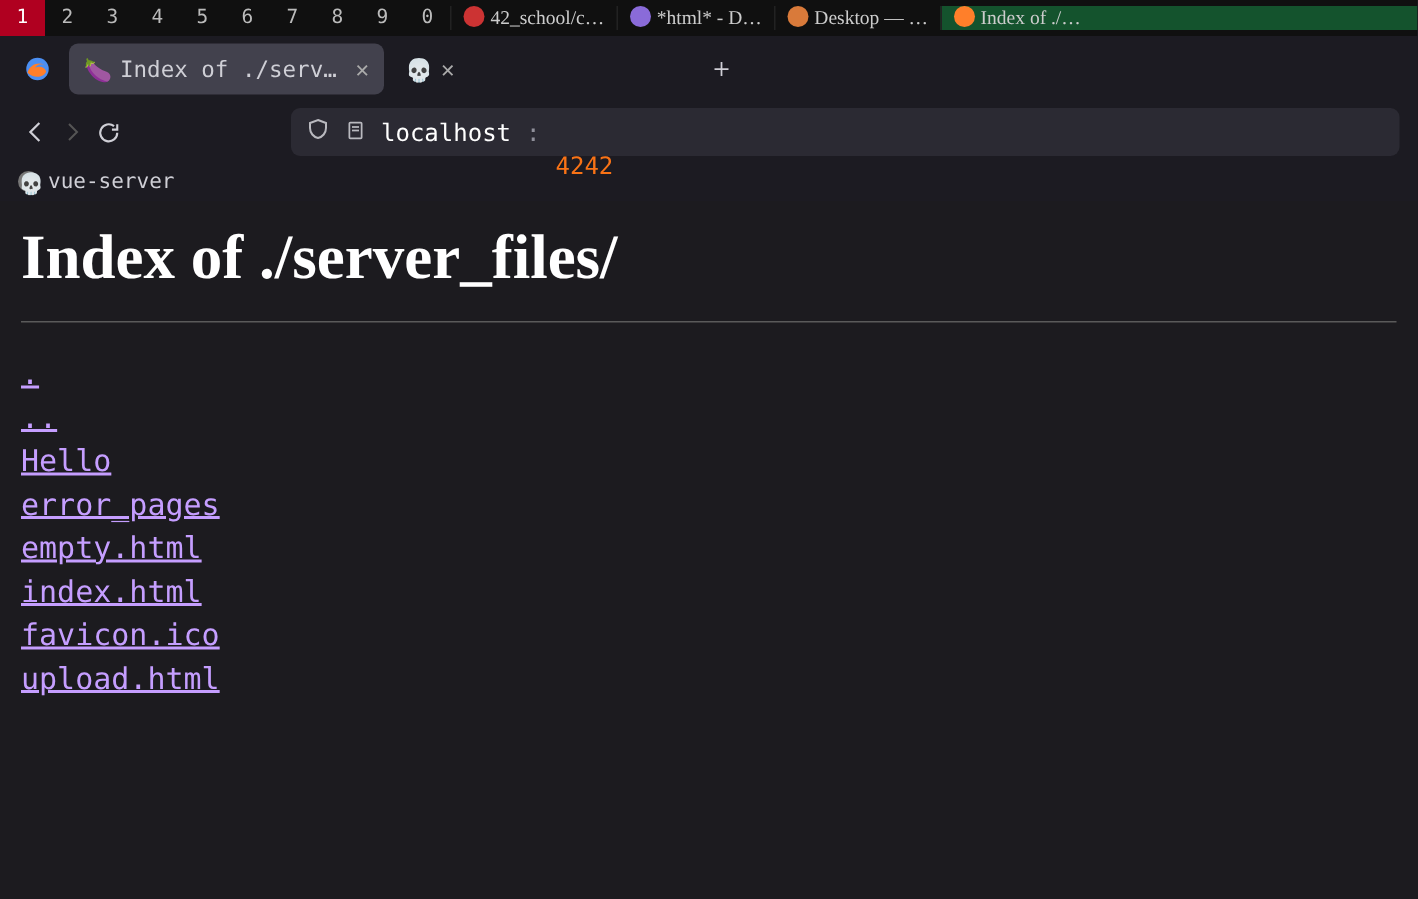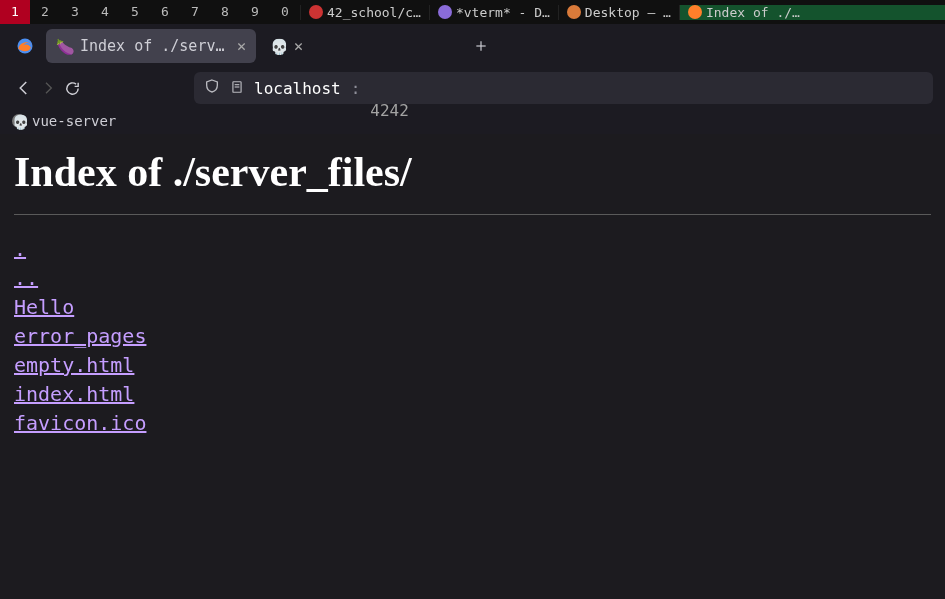--- a/index.html
+++ b/index.html
@@ -21,26 +21,26 @@
     text-align: center;
     line-height: 24px;
     color: #bbb;
   }
   .taskbar .ws.active {
     background: #b00020;
     color: #fff;
   }
   .taskbar .app {
     display: flex;
-    align-items: center;
     gap: 4px;
     padding: 0 8px;
     border-left: 1px solid #222;
     white-space: nowrap;
     overflow: hidden;
+    font-family: Liberation Serif, serif;
   }
   .taskbar .app.hl { background: #14532d; }
   .taskbar .swatch {
     width: 14px; height: 14px; border-radius: 50%; flex: 0 0 auto;
   }
 
   
   .tabstrip {
     height: 44px;
     background: #1c1b22;
@@ -88,21 +88,21 @@
     display: flex;
     align-items: center;
     gap: 10px;
     padding: 0 10px;
     font-size: 16px;
     color: #fff;
     margin-left: 110px;
   }
   .urlbar .shield, .urlbar .doc { color: #b9b9bf; }
   .urlbar .colon { color: #8f8f9a; }
-  .urlbar .port { color: #a3a3a3; margin-top: 44px; }
+  .urlbar .port { color: #f97316; margin-top: 44px; }
 
   
   .bookmarks {
     height: 26px;
     display: flex;
     align-items: center;
     gap: 6px;
     padding: 0 12px;
     font-size: 14px;
     color: #cfcfd6;
@@ -154,21 +154,21 @@
     <div class="ws">8</div>
     <div class="ws">9</div>
     <div class="ws">0</div>
   </div>
   <div class="app">
     <span class="swatch" style="background:#c33"></span>
     <span>42_school/c…</span>
   </div>
   <div class="app">
     <span class="swatch" style="background:#8a6bd9"></span>
-    <span>*vterm* - D…</span>
+    <span>*html* - D…</span>
   </div>
   <div class="app">
     <span class="swatch" style="background:#d97a3a"></span>
     <span>Desktop — …</span>
   </div>
   <div class="app hl" style="flex:1; min-width:0;">
     <span class="swatch" style="background:#ff7f2a"></span>
     <span>Index of ./…</span>
   </div>
 </div>
@@ -242,14 +242,15 @@
   <h1>Index of ./server_files/</h1>
   <hr>
   <div class="dirlist">
     <a href="#">.</a>
     <a href="#">..</a>
     <a href="#">Hello</a>
     <a href="#">error_pages</a>
     <a href="#">empty.html</a>
     <a href="#">index.html</a>
     <a href="#">favicon.ico</a>
+    <a href="#">upload.html</a>
   </div>
 </div>
 
 </body></html>

